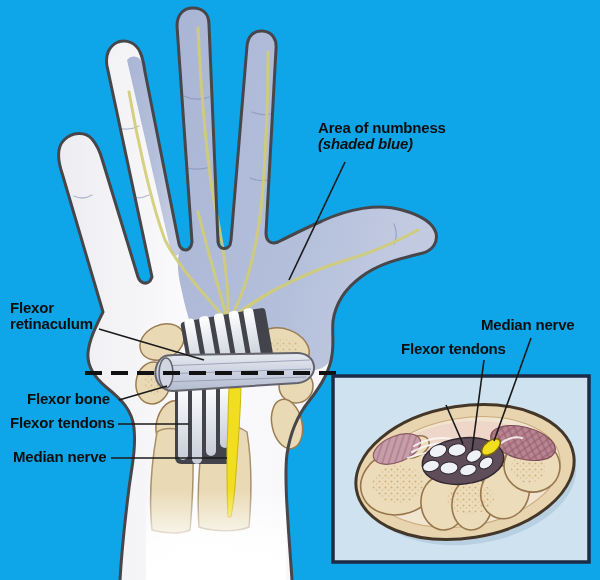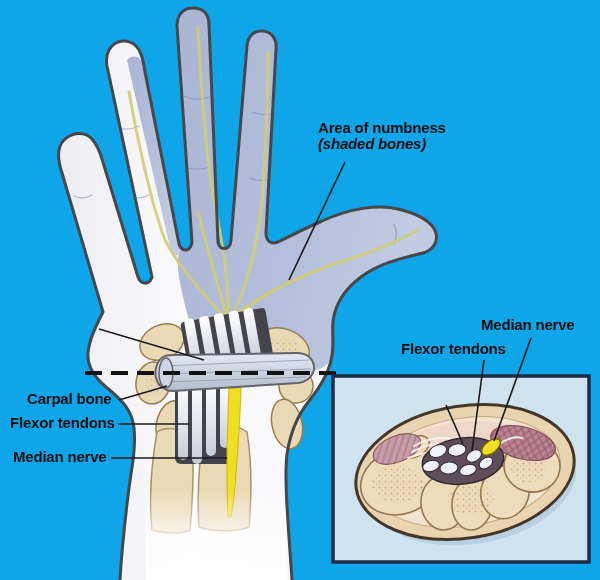--- a/index.html
+++ b/index.html
@@ -223,25 +223,29 @@
     <line x1="118" y1="424" x2="189" y2="424"></line>
     <line x1="111" y1="458" x2="227" y2="458"></line>
     <line x1="531" y1="338" x2="494" y2="441"></line>
     <line x1="484" y1="360" x2="472" y2="451"></line>
     <line x1="446" y1="405" x2="463" y2="444"></line>
   </g>
 </svg>
 
 <div class="lbl" style="left:318px;top:120px;">
   <div>Area of numbness</div>
-  <div class="it">(shaded bones)</div>
+  <div class="it">(shaded blue)</div>
 </div>
 
-
-<div class="lbl" style="left:27px;top:391px;">Carpal bone</div>
+<div class="lbl" style="left:10px;top:300px;">
+  <div>Flexor</div>
+  <div>retinaculum</div>
+</div>
+
+<div class="lbl" style="left:27px;top:391px;">Flexor bone</div>
 
 <div class="lbl" style="left:10px;top:415px;">Flexor tendons</div>
 
 <div class="lbl" style="left:13px;top:449px;">Median nerve</div>
 
 <div class="lbl" style="left:481px;top:317px;">Median nerve</div>
 
 <div class="lbl" style="left:401px;top:341px;">Flexor tendons</div>
 
 

